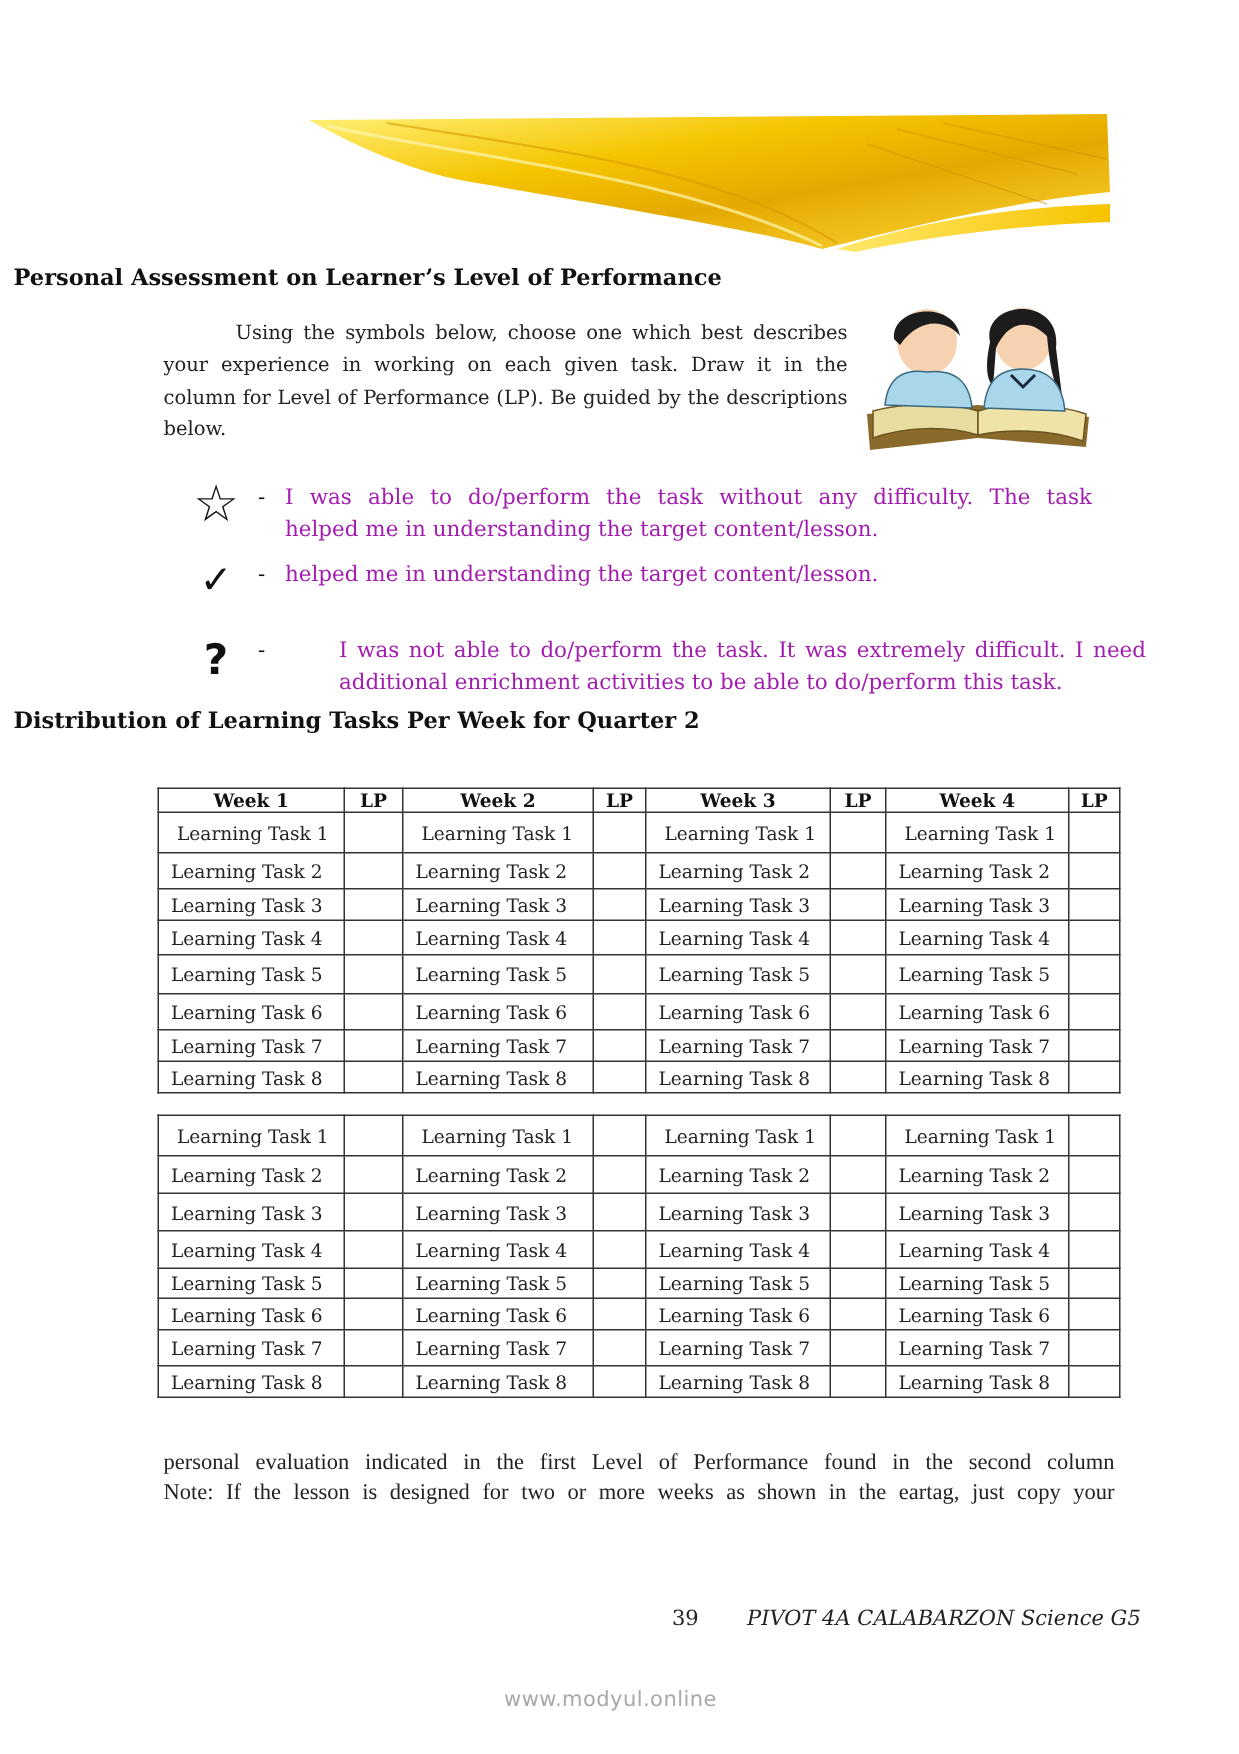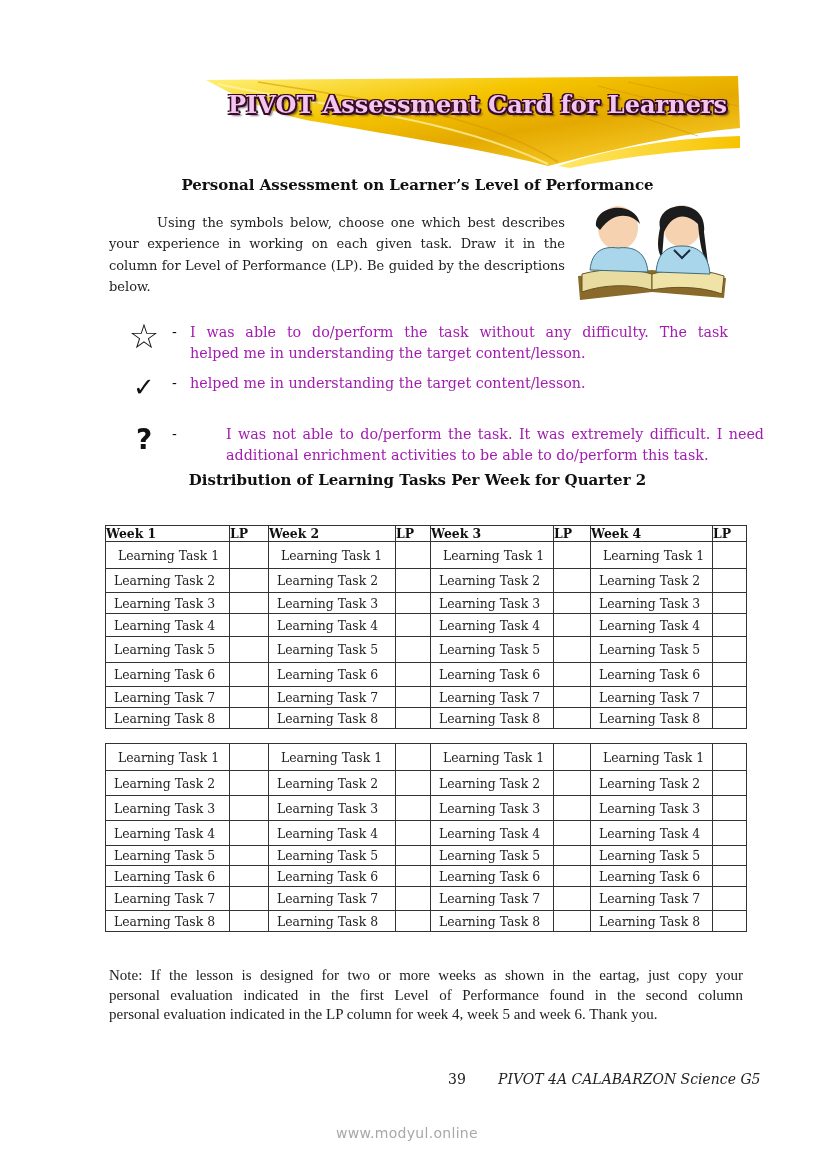--- a/index.html
+++ b/index.html
@@ -8,38 +8,38 @@
 
   .banner { position: absolute; left: 198px; top: 76px; width: 542px; height: 92px; }
   .banner svg { position: absolute; left: 0; top: 0; }
   .banner-title {
     position: absolute; left: 30px; top: 14px; width: 512px;
     font-family: "DejaVu Serif", serif; font-weight: bold; font-size: 24px;
     color: #f3c6f0; letter-spacing: 0px; white-space: nowrap;
     text-shadow: -1.5px -1.5px 0 #3a0b2a, 1.5px -1.5px 0 #3a0b2a, -1.5px 1.5px 0 #3a0b2a, 1.5px 1.5px 0 #3a0b2a, 0 2px 0 #3a0b2a, 2px 0 0 #3a0b2a, 3px 3px 2px rgba(0,0,0,0.5);
   }
 
-  .heading { position: absolute; left: 0; width: 826px; text-align: center; font-weight: bold; font-size: 15px; }
+  .heading { position: absolute; left: 0; width: 826px; font-weight: bold; font-size: 15px; }
   #h1 { top: 176px; padding-left: 9px; }
   #h2 { top: 471px; padding-left: 9px; }
 
   .intro { position: absolute; left: 109px; top: 212px; width: 456px; font-size: 13px; line-height: 21.3px; text-align: justify; color: #222; }
   .intro .indent { display: inline-block; width: 48px; }
 
   .kids { position: absolute; left: 574px; top: 198px; width: 156px; height: 110px; }
 
   .legend { position: absolute; left: 124px; width: 612px; }
   .legend .sym { position: absolute; left: 0; width: 40px; text-align: center; font-family: "DejaVu Sans", sans-serif; color: #111; }
   .legend .dash { position: absolute; left: 48px; font-size: 14.3px; }
   .legend .txt { position: absolute; left: 66px; width: 538px; font-size: 14.3px; line-height: 21px; text-align: justify; color: #a21caf; }
   .legend .txt .l1 { display: block; text-align: justify; text-align-last: justify; }
 
   table.dist { position: absolute; left: 105px; border-collapse: collapse; table-layout: fixed; font-size: 12.4px; color: #222; }
   table.dist td, table.dist th { border: 1.5px solid #333; padding: 0 0 0 8px; text-align: left; white-space: nowrap; overflow: hidden; }
-  table.dist th { padding: 0; font-weight: bold; font-size: 12.4px; color: #111; }
+  table.dist th { text-align: center; padding: 0; font-weight: bold; font-size: 12.4px; color: #111; }
   table.dist td.lp { padding: 0; }
   table.dist tr.r1 td.task { padding-left: 12px; }
 
   .note { position: absolute; left: 109px; top: 966px; width: 634px; font-family: "Liberation Serif", serif; font-size: 15px; line-height: 19.6px; text-align: justify; color: #222; }
   .note span { display: block; text-align: justify; text-align-last: justify; }
   .note span.last { text-align-last: left; }
 
   .pagenum { position: absolute; left: 424px; top: 1071px; font-size: 14px; color: #222; margin-left: 24px; }
   .footer-title { position: absolute; left: 498px; top: 1071px; font-style: italic; font-size: 14px; color: #222; }
   .watermark { position: absolute; left: 336px; top: 1125px; font-family: "DejaVu Sans", sans-serif; font-size: 14px; color: #a8a8a8; letter-spacing: 0.3px; }
@@ -60,21 +60,20 @@
         <stop offset="0" stop-color="#ffe86a"></stop>
         <stop offset="1" stop-color="#f7c300"></stop>
       </linearGradient>
     </defs>
     <path d="M8,4 L540,0 L542,52 C480,58 420,72 350,90 C300,76 200,60 120,46 C80,40 40,22 8,4 Z" fill="url(#gold)"></path>
     <path d="M360,90 C420,70 480,62 542,60 L542,72 C480,74 420,82 372,92 Z" fill="url(#gold2)"></path>
     <path d="M20,8 C120,30 250,40 350,88" stroke="#fff6b0" stroke-width="2" fill="none" opacity="0.7"></path>
     <path d="M60,6 C170,24 280,36 360,86" stroke="#d89a00" stroke-width="1.5" fill="none" opacity="0.6"></path>
     <path d="M400,10 L520,40 M430,6 L540,30 M380,20 L500,60" stroke="#c99000" stroke-width="1" opacity="0.5"></path>
   </svg>
-  <div class="banner-title">PIVOT Assessment Card for Learners</div>
 </div>
 
 <div class="heading" id="h1">Personal Assessment on Learner’s Level of Performance</div>
 
 <div class="intro"><span class="indent"></span><span>Using the symbols below, choose one which best describes your experience in working on each given task. Draw it in the column for Level of Performance (LP). Be guided by the descriptions below.</span></div>
 
 <div class="kids">
   <svg width="156" height="110" viewBox="0 0 156 110">
 
     <path d="M4,78 L78,72 L152,80 L150,100 L78,94 L6,102 Z" fill="#8a6a2a"></path>
@@ -314,20 +313,19 @@
         <td class="lp"></td>
     <td>Learning Task 8</td>
         <td class="lp"></td>
     <td>Learning Task 8</td>
         <td class="lp"></td>
   </tr>
 </tbody>
   </table>
 
 <div class="note">
+  <span>personal evaluation  indicated  in the first Level of Performance found in the second column</span>
   <span>Note:  If the lesson is designed for two or more weeks as shown in the eartag, just copy your</span>
-  <span>personal evaluation  indicated  in the first Level of Performance found in the second column</span>
-  <span class="last">personal evaluation indicated in the LP column for week 4, week 5 and week 6. Thank you.</span>
 </div>
 
 <div class="pagenum">39</div>
 <div class="footer-title">PIVOT 4A CALABARZON Science G5</div>
 <div class="watermark">www.modyul.online</div>
 
 </body></html>

